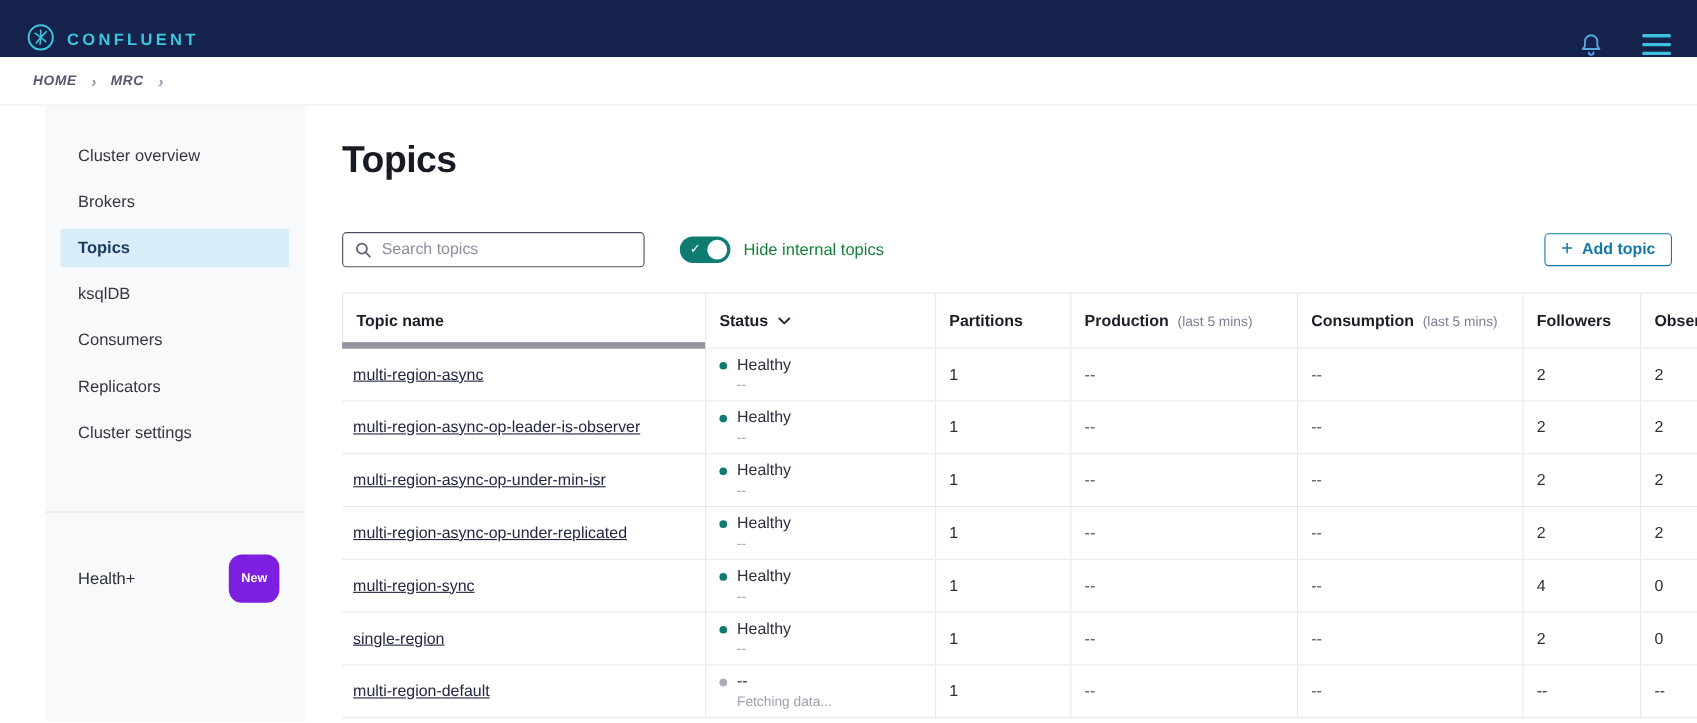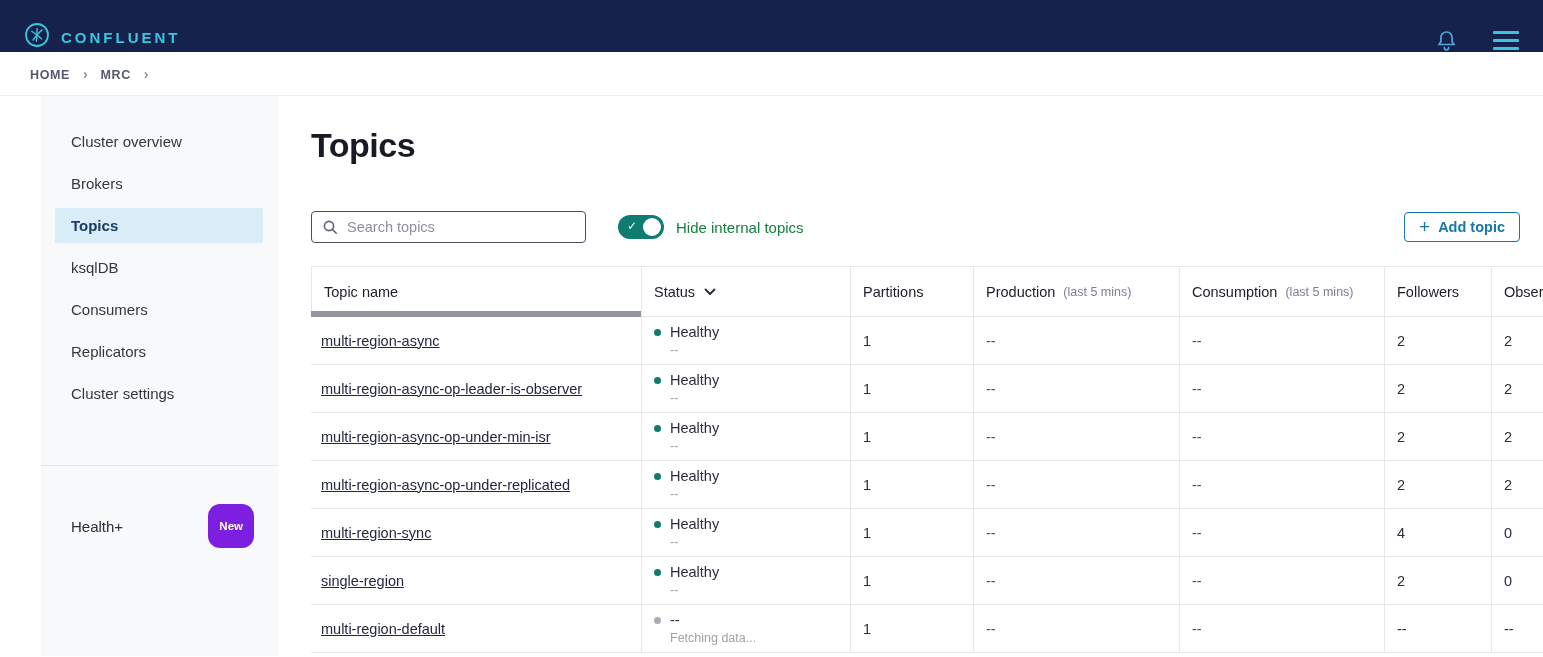--- a/index.html
+++ b/index.html
@@ -11,21 +11,21 @@
   .navbar { height:52px; background:#14224c; display:flex; align-items:flex-end; padding:0 24px; }
   .brand { display:flex; align-items:center; gap:11px; cursor:pointer; }
   .brand-name { color:#3dc6de; font-size:15px; font-weight:600; letter-spacing:3px; }
   .nav-spacer { flex:1; }
   .bell-btn { margin-right:36px; display:flex; align-items:center; cursor:pointer; }
   .hamburger { display:flex; flex-direction:column; gap:5px; cursor:pointer; padding:2px 0; }
   .hamburger span { display:block; width:26px; height:3px; border-radius:1px; background:#3fc0dc; }
 
   
   .crumbbar { height:44px; display:flex; align-items:center; padding:0 30px; border-bottom:1px solid #ececf0; background:#fff; }
-  .crumbs { display:flex; align-items:flex-end; }
+  .crumbs { display:flex; align-items:flex-start;font-style:italic; }
   .crumb { font-size:12.5px; font-weight:700; letter-spacing:0.6px; color:#55586e; text-decoration:none; cursor:pointer; }
   .crumb-sep { color:#9094a6; font-size:14px; font-weight:600; margin:0 13px; }
 
   
   .content { display:flex; height:560px; }
 
   
   .sidebar { width:237px; background:#f8f9fa; padding-top:28px; flex-shrink:0; display:flex; flex-direction:column;margin-left:41px; }
   .side-item { margin:0 15px 7px 14px; padding:9px 16px; font-size:15px; color:#35373f; border-radius:2px; cursor:pointer; }
   .side-item.selected { background:#d8edf7; color:#1c3a63; font-weight:700; }
@@ -55,21 +55,21 @@
   .add-topic-btn { height:30px; display:flex; align-items:center; background:#fff; border:1px solid #1579a8; border-radius:4px;
                    color:#1579a8; font-size:14.5px; font-weight:700; padding:0 14px; cursor:pointer; font-family:inherit; }
   .add-topic-btn .plus { font-size:19px; font-weight:400; margin-right:8px; line-height:1; position:relative; top:-1px; }
 
   
   .topics-table { margin-top:23px; border-top:1px solid #e8e8ec; }
   .tgrid { display:grid; grid-template-columns:330px 209px 123px 206px 205px 107px 160px; }
   .thead { height:50px; position:relative; border-bottom:1px solid #e8e8ec; }
   .th { display:flex; align-items:center; padding:0 12px; border-left:1px solid #e8e8ec; min-width:0; white-space:nowrap; overflow:hidden; }
   .th:first-child { border-left:none; padding-left:10px; }
-  .th-label { font-size:14.5px; font-weight:400; color:#1c1e27; }
+  .th-label { font-size:14.5px; font-weight:700; color:#1c1e27; }
   .th-sub { font-size:12.5px; color:#7b7e96; margin-left:8px; }
   .th-sub:empty { display:none; }
   .sort-icon { display:none; margin-left:9px; }
   .th.sortable .sort-icon { display:inline-block; }
   .hscrollbar { position:absolute; left:0; bottom:-1px; width:330px; height:6px; background:#94969f; cursor:pointer; }
 
   .trow { height:48px; border-bottom:1px solid #e8e8ec; }
   .td { display:flex; align-items:center; padding:0 12px; border-left:1px solid #e8e8ec; min-width:0; overflow:hidden;
         font-size:14.5px; color:#2b2e3b; white-space:nowrap; }
   .td:first-child { border-left:none; padding-left:10px; }

